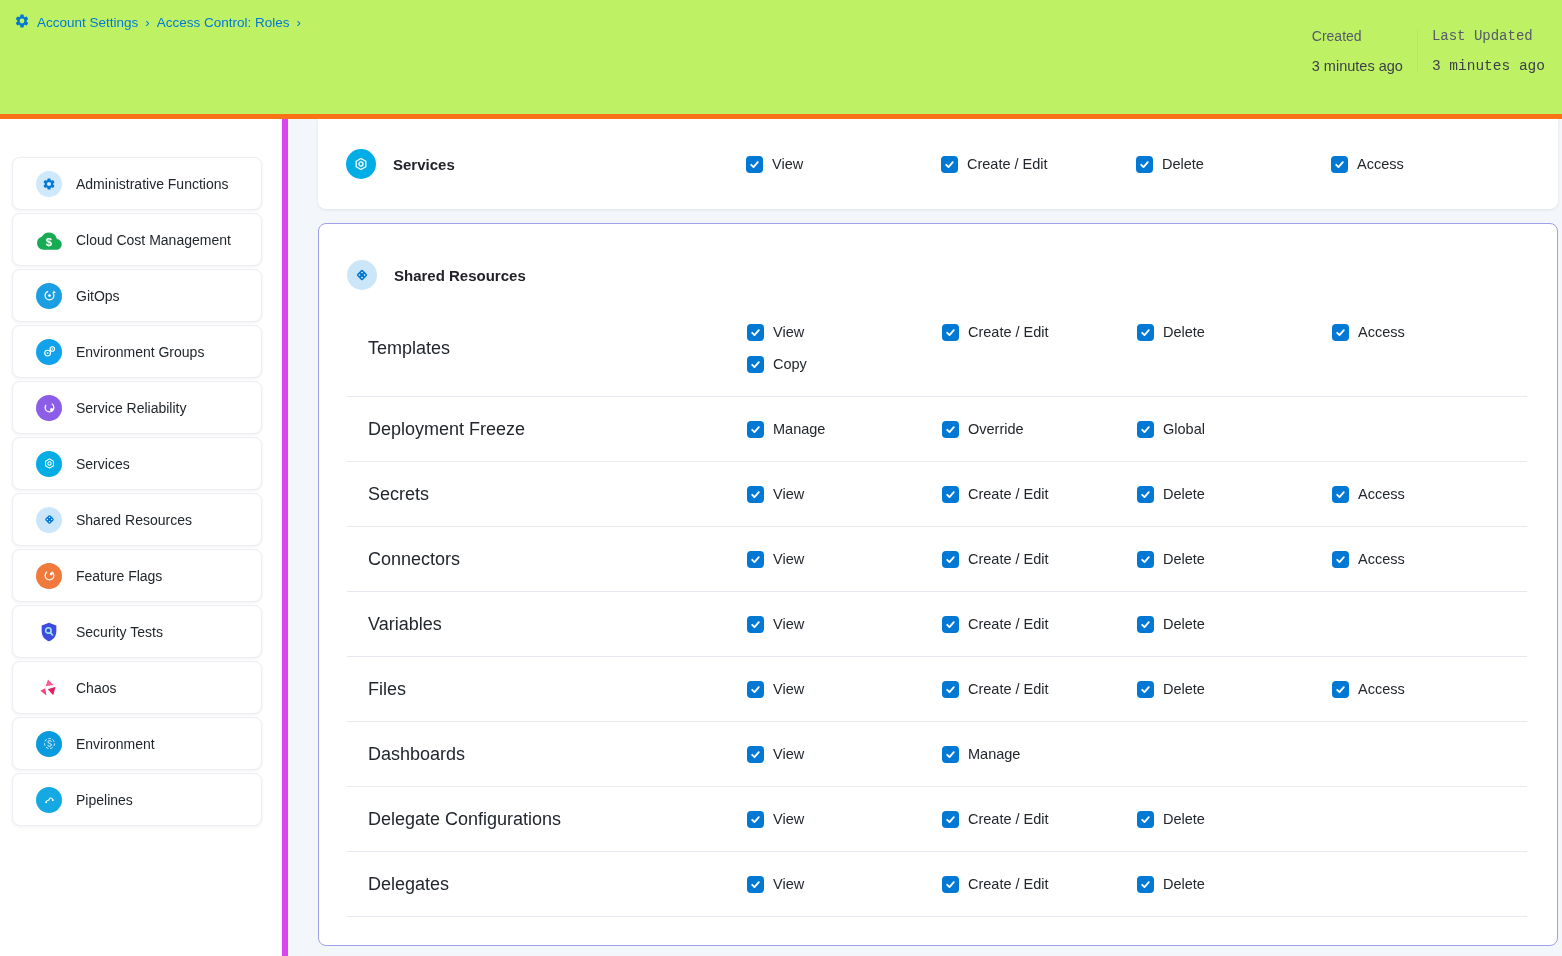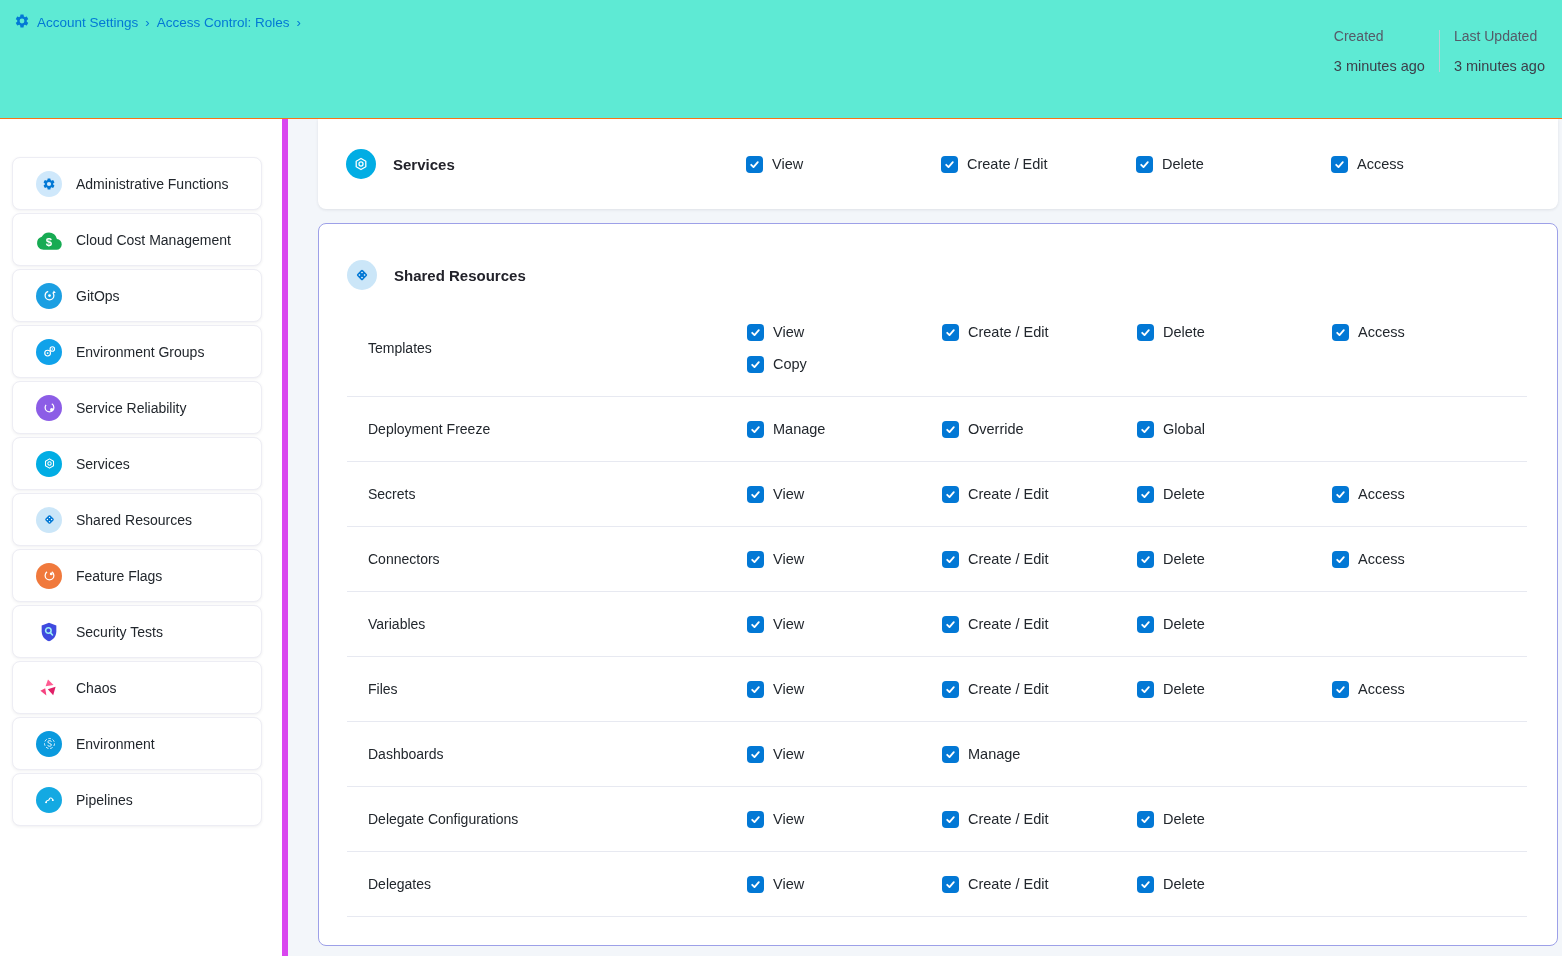--- a/index.html
+++ b/index.html
@@ -1,30 +1,30 @@
 <!DOCTYPE html>
 <html><head>
 <meta charset="utf-8">
 <style>
   * { margin:0; padding:0; box-sizing:border-box; }
   html,body { background:#fff; }
   body { font-family:"Liberation Sans","DejaVu Sans",sans-serif; color:#22272d; }
   .page { position:relative; width:1562px; height:956px; background:#fff; overflow:hidden; }
 
   
-  .hdr { height:119px; background:#5eead4; border-bottom:1px solid #f97316; position:relative; padding:13px 0 0 14px; }
+  .hdr { height:119px; background:#bef264; border-bottom:5px solid #f97316; position:relative; padding:13px 0 0 14px; }
   .crumbs { display:flex; align-items:center; gap:7px; font-size:13.5px; font-weight:500; color:#0278d5; }
   .crumb-link { color:#0278d5; cursor:pointer; text-decoration:none; }
   .crumb-sep { color:#0278d5; font-size:13px; }
   .title-row { display:flex; align-items:center; margin-top:9px; }
   .title-row .tgt { width:40px; height:40px; margin-left:0; }
   .role-title { font-size:20px; font-weight:500; color:#1b1c28; margin-left:19px; letter-spacing:.1px; }
   .meta { position:absolute; top:28px; right:17px; display:flex; align-items:stretch; }
   .meta-col { display:flex; flex-direction:column; gap:14px; padding:0 14px; }
-  .meta-col:last-child { padding-right:0; }
+  .meta-col:last-child { padding-right:0;font-family:Liberation Mono, monospace; }
   .meta-div { width:1px; background:#c3ccd6; margin:2px 0; }
   .meta-label { font-size:14px; color:#545a68; }
   .meta-value { font-size:14.5px; color:#3c3f4a; }
 
   
   .bodywrap { display:flex; height:837px; }
   .sidebar { width:288px; background:#fff; border-right:6px solid #d946ef; padding:38px 20px 0 12px; flex:none; }
   .side-card { display:flex; align-items:center; height:53px; background:#fff; border:1px solid #ededf4;
                border-radius:8px; margin-bottom:3px; padding-left:23px; cursor:pointer;
                box-shadow:0 1px 3px rgba(40,41,61,.07); }
@@ -39,21 +39,21 @@
                    display:flex; align-items:center; padding:0 30px 0 28px; }
   .card-shared { margin-top:14px; height:723px; border:1px solid #9da0e8; border-radius:8px;
                  padding:0 30px 0 28px; }
   .sec-head { display:flex; align-items:center; padding-top:26px; height:76px; }
   .sec-icn { width:30px; height:30px; flex:none; display:flex; align-items:center; justify-content:center; }
   .sec-title { font-size:15px; font-weight:600; color:#22222a; margin-left:17px; }
 
   
   .label-col { width:400px; flex:none; display:flex; align-items:center; }
   .card-services .sec-icn { margin-left:0; }
-  .row-label { font-size:14px; color:#22272d; padding-left:21px; }
+  .row-label { font-size:18px; color:#22272d; padding-left:21px; }
   .perm-cols { display:flex; align-items:flex-start; flex:1; }
   .perm-col { width:195px; flex:none; display:flex; flex-direction:column; gap:15px; }
   .perm { display:flex; align-items:center; gap:9px; cursor:pointer; }
   .cb { width:17px; height:17px; border-radius:4px; background:#0278d5; flex:none;
         display:flex; align-items:center; justify-content:center; }
   .cb svg { display:block; }
   .perm-txt { font-size:14.5px; color:#22272d; white-space:nowrap; }
 
   .rowgrid .res-row { display:flex; align-items:center; min-height:65px; border-bottom:1px solid #e7e9f1; }
   .rowgrid .res-row.tall { min-height:97px; }

